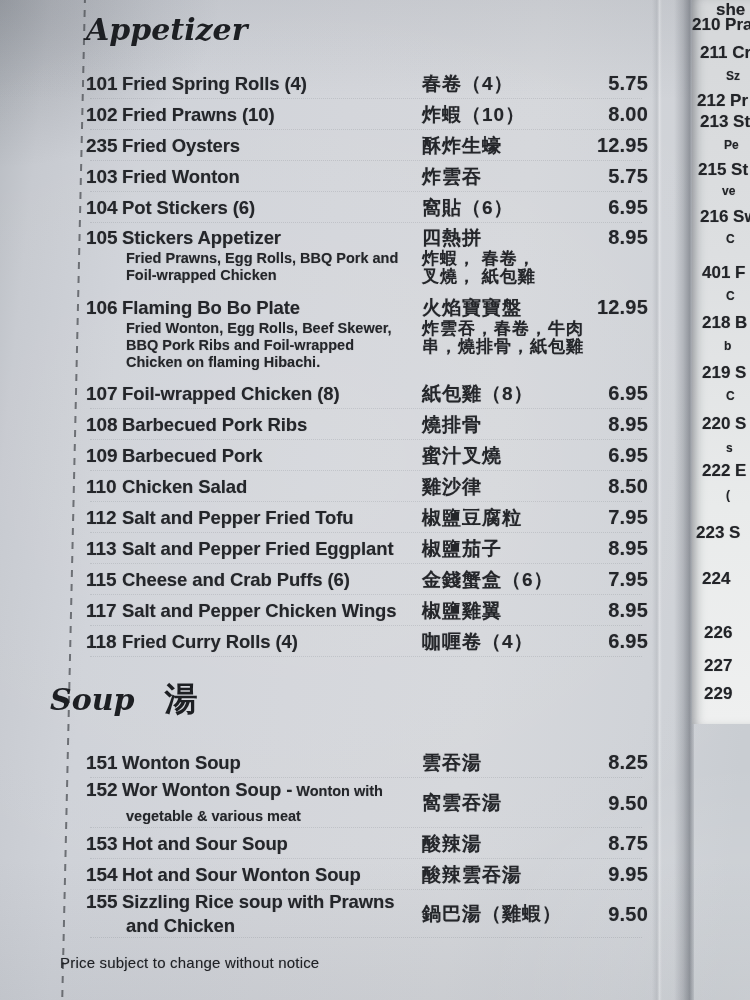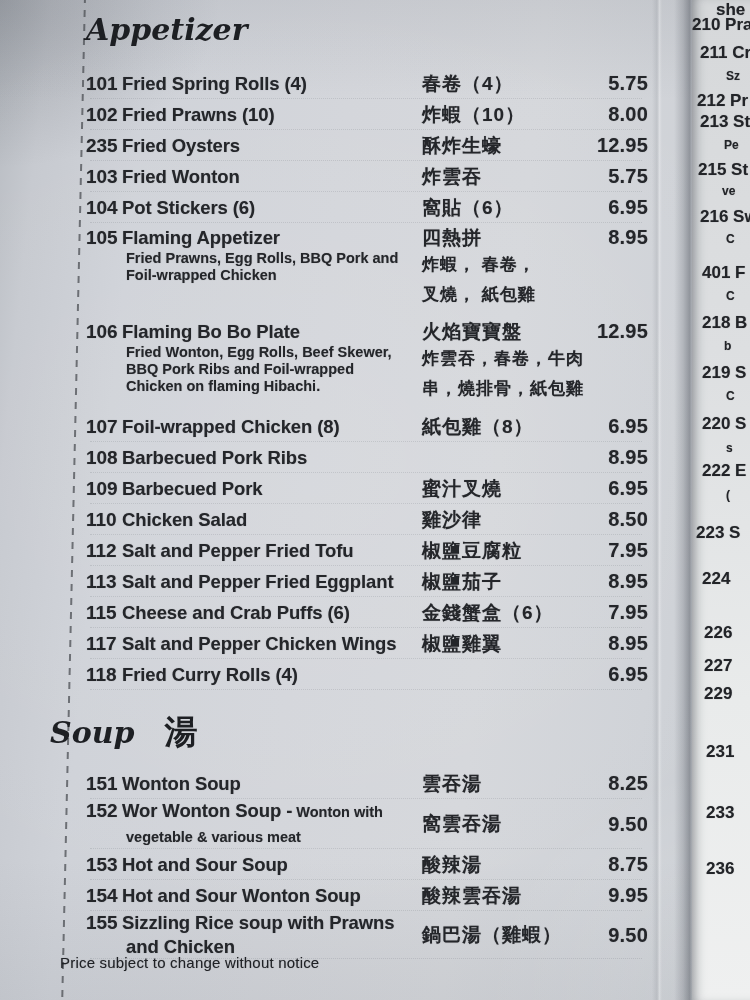--- a/index.html
+++ b/index.html
@@ -17,50 +17,50 @@
       radial-gradient(120% 80% at 42% 46%, rgba(255,255,255,.10), rgba(0,0,0,0) 62%);}
   
   .perf{position:absolute;left:84px;top:-4px;width:2px;height:1012px;
     background:repeating-linear-gradient(180deg,#4c4f54 0 7px,transparent 7px 14px);
     opacity:.75;transform:rotate(1.3deg);transform-origin:top center;}
   
   .crease-soft{position:absolute;left:652px;top:0;width:10px;height:1000px;pointer-events:none;
     background:linear-gradient(90deg,transparent,rgba(120,125,132,.18) 50%,rgba(255,255,255,.25) 75%,transparent);}
   .fold{position:absolute;left:674px;top:0;width:20px;height:1000px;pointer-events:none;
     background:linear-gradient(90deg,transparent,rgba(75,80,90,.22) 45%,rgba(60,65,75,.42) 78%,rgba(140,145,152,.25));}
-  .side-page{position:absolute;left:692px;top:0;width:58px;height:1000px;overflow:hidden;
+  .side-page{position:absolute;left:692px;top:0;width:58px;height:724px;overflow:hidden;
     background:linear-gradient(180deg,#d6d8da 0%,#dddfe1 35%,#e9ebeb 70%,#eff0f0 100%);
     box-shadow:inset 9px 0 12px -7px rgba(55,60,70,.55);}
   .frag{position:absolute;font-weight:bold;font-size:17px;white-space:nowrap;color:#222428;
         text-shadow:0 0 1px rgba(25,27,30,.35);}
   .frag.small{font-size:12px;}
 
   .menu-main{position:absolute;left:86px;top:8px;width:562px;}
   .section-title{display:flex;justify-content:flex-start;align-items:baseline;gap:30px;}
   .title-en{font-family:"DejaVu Serif","Liberation Serif",serif;font-style:italic;font-weight:bold;
             font-size:30px;color:#1d1f23;}
   .title-zh{font-size:33px;font-weight:700;letter-spacing:10px;color:#1d1f23;}
   .section-appetizer .section-title{height:46px;margin-top:4px;margin-bottom:10px;}
-  .section-soup .section-title{height:46px;margin-top:20px;margin-bottom:12px;transform:translateX(-36px);}
+  .section-soup .section-title{height:46px;margin-top:20px;margin-bottom:24px;transform:translateX(-36px);}
 
   .item{position:relative;display:grid;grid-template-columns:336px 150px 76px;
         align-items:center;min-height:31px;}
   .item.has-desc{padding:3px 0 7px;align-items:start;}
   .name-cell{grid-column:1;grid-row:1;font-weight:bold;font-size:18.5px;letter-spacing:-.1px;
              line-height:24px;padding-left:40px;text-indent:-40px;
              text-shadow:0 0 1px rgba(25,27,30,.3);}
   .num{display:inline-block;width:36px;text-indent:0;font-size:19px;}
   .sub{font-size:14.5px;letter-spacing:0;}
   .zh-cell{grid-column:2;grid-row:1;font-size:19px;font-weight:600;letter-spacing:1px;line-height:24px;
            text-shadow:0 0 1px rgba(25,27,30,.3);}
   .price-cell{grid-column:3;grid-row:1;text-align:right;font-weight:bold;font-size:20px;
               letter-spacing:.2px;text-shadow:0 0 1px rgba(25,27,30,.3);}
   .desc-cell{grid-column:1;grid-row:2;font-weight:bold;font-size:14.5px;line-height:17px;
              padding-left:40px;white-space:pre-line;text-shadow:0 0 1px rgba(25,27,30,.3);}
-  .zhdesc-cell{grid-column:2/4;grid-row:2;font-size:17px;font-weight:600;line-height:30px;
+  .zhdesc-cell{grid-column:2/4;grid-row:2;font-size:17px;font-weight:600;line-height:18px;
                white-space:pre-line;letter-spacing:1px;text-shadow:0 0 1px rgba(25,27,30,.3);}
 
   .item.highlighted::before{content:"";position:absolute;left:-24px;right:-18px;top:-3px;bottom:-5px;
     background:linear-gradient(90deg,rgba(235,240,150,.05),var(--hl,#edf0a6) 5%,var(--hl,#edf0a6) 62%,
                rgba(238,242,168,.55) 84%,rgba(240,243,180,.12));
     border-radius:10px/14px;transform:rotate(-.4deg);filter:blur(1.2px);opacity:.85;z-index:-1;}
 
   .footer-note{position:absolute;left:60px;top:926px;font-weight:normal;font-size:15px;
                letter-spacing:.2px;color:#202226;text-shadow:0 0 1px rgba(25,27,30,.3);margin-top:28px;}
 
@@ -111,21 +111,21 @@
   </div>
 
   <div class="item">
     <div class="name-cell"><span class="num">104</span><span class="nm">Pot Stickers (6)</span></div>
     <div class="zh-cell">窩貼（6）</div>
     <div class="price-cell">6.95</div>
 
   </div>
 
   <div class="item has-desc">
-    <div class="name-cell"><span class="num">105</span><span class="nm">Flaming Appetizer</span></div>
+    <div class="name-cell"><span class="num">105</span><span class="nm">Stickers Appetizer</span></div>
     <div class="zh-cell">四熱拼</div>
     <div class="price-cell">8.95</div>
     <div class="desc-cell">Fried Prawns, Egg Rolls, BBQ Pork and
 Foil-wrapped Chicken</div>
     <div class="zhdesc-cell">炸蝦， 春卷，
 叉燒， 紙包雞</div>
   </div>
 
   <div class="item has-desc">
     <div class="name-cell"><span class="num">106</span><span class="nm">Flaming Bo Bo Plate</span></div>
@@ -140,20 +140,21 @@
 
   <div class="item">
     <div class="name-cell"><span class="num">107</span><span class="nm">Foil-wrapped Chicken (8)</span></div>
     <div class="zh-cell">紙包雞（8）</div>
     <div class="price-cell">6.95</div>
 
   </div>
 
   <div class="item">
     <div class="name-cell"><span class="num">108</span><span class="nm">Barbecued Pork Ribs</span></div>
+    <div class="zh-cell">燒排骨</div>
     <div class="price-cell">8.95</div>
 
   </div>
 
   <div class="item">
     <div class="name-cell"><span class="num">109</span><span class="nm">Barbecued Pork</span></div>
     <div class="zh-cell">蜜汁叉燒</div>
     <div class="price-cell">6.95</div>
 
   </div>
@@ -188,20 +189,21 @@
 
   <div class="item">
     <div class="name-cell"><span class="num">117</span><span class="nm">Salt and Pepper Chicken Wings</span></div>
     <div class="zh-cell">椒鹽雞翼</div>
     <div class="price-cell">8.95</div>
 
   </div>
 
   <div class="item">
     <div class="name-cell"><span class="num">118</span><span class="nm">Fried Curry Rolls (4)</span></div>
+    <div class="zh-cell">咖喱卷（4）</div>
     <div class="price-cell">6.95</div>
 
   </div>
 </div>
   </div>
 
   <div class="section section-soup">
     <div class="section-title">
       <span class="title-en">Soup</span>
       <span class="title-zh">湯</span>

